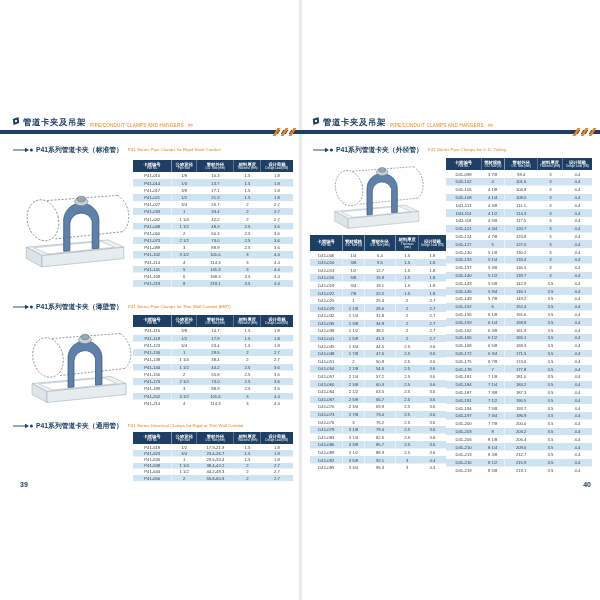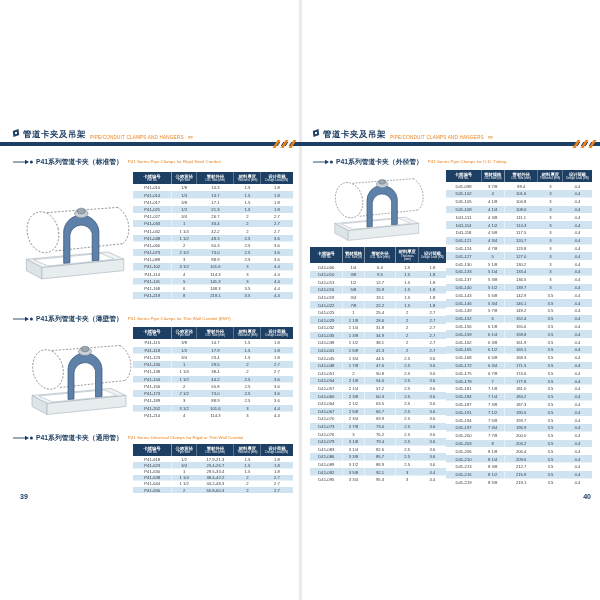--- a/index.html
+++ b/index.html
@@ -1,20 +1,20 @@
 <!DOCTYPE html>
 <html><head>
 <meta charset="utf-8">
 <style>
   html,body{margin:0;padding:0;background:#ffffff;}
   body{width:600px;height:600px;overflow:hidden;font-family:"Liberation Sans","DejaVu Sans",sans-serif;}
   .spread{position:relative;width:600px;height:600px;background:#ffffff;}
   .gutter{position:absolute;left:298px;top:0;width:5px;height:600px;
     background:linear-gradient(90deg,rgba(0,0,0,0) 0%,rgba(0,0,0,.10) 50%,rgba(0,0,0,0) 100%);}
-  .page{position:absolute;top:16px;width:300px;height:464px;}
+  .page{position:absolute;top:4px;width:300px;height:464px;}
   .page.left{left:0;} .page.right{left:300px;}
 
   
   .pg-header{position:absolute;left:13px;top:111px;height:14px;display:flex;align-items:flex-end;gap:4px;white-space:nowrap;}
   .mark{position:relative;width:6px;height:6px;background:#1d3f63;transform:rotate(-18deg) skewX(-12deg);margin-bottom:5px;}
   .mark:after{content:"";position:absolute;left:1.5px;top:1.5px;width:2px;height:2px;background:#ffffff;}
   .h-cn{font-size:8.5px;font-weight:bold;color:#1d3f63;letter-spacing:.5px;}
   .h-en{font-size:4.6px;color:#e8821e;margin-bottom:1px;letter-spacing:.2px;}
   .h-ar{font-size:4.6px;color:#e8821e;font-weight:bold;margin-bottom:1px;}
   .bar{position:absolute;left:0;right:0;top:126px;height:3.5px;background:#1d3f63;}

